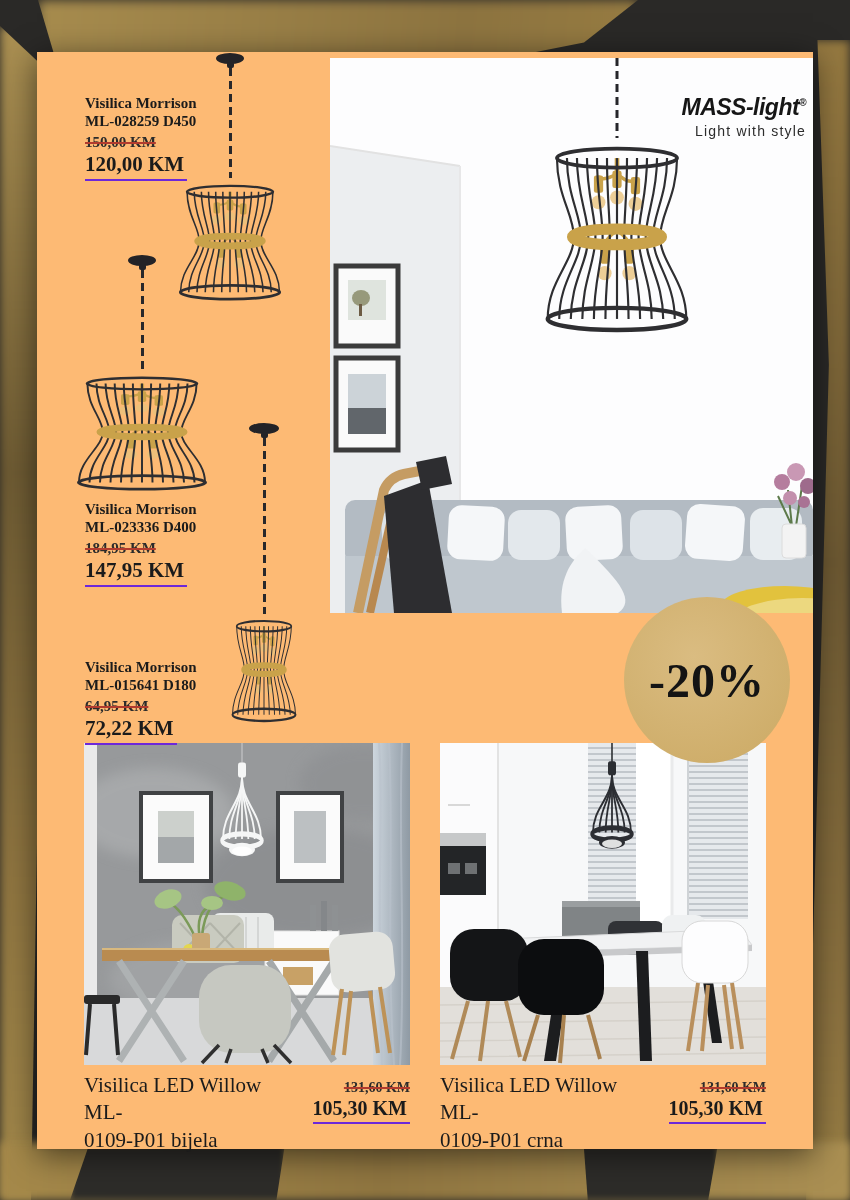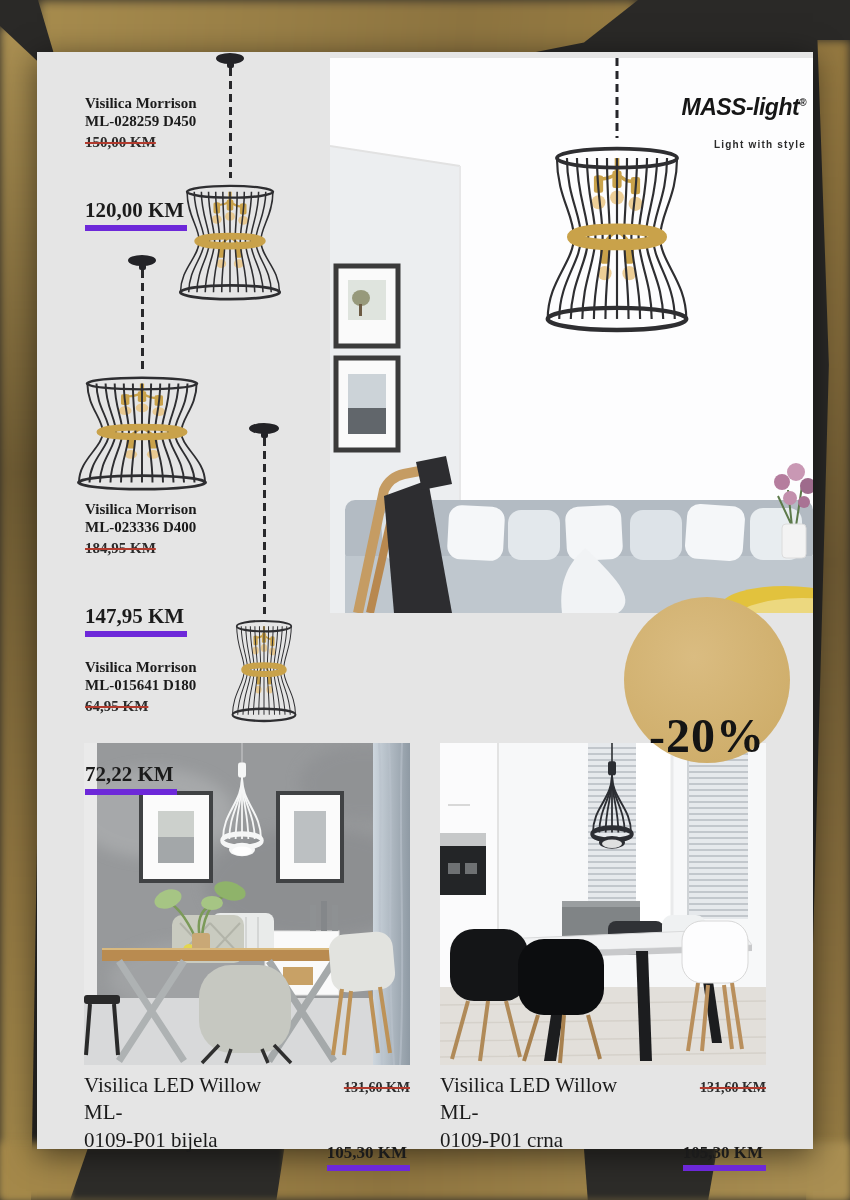--- a/index.html
+++ b/index.html
@@ -16,56 +16,56 @@
   .gold-right{right:0;top:40px;width:44px;height:1160px;
     background:linear-gradient(180deg,#957940,#6c5832 45%,#8d7340 85%,#9a8045);
     clip-path:polygon(26% 0,100% 0,100% 100%,0 100%,52% 28%);filter:blur(5px);}
   .gold-bottom{left:0;bottom:0;width:850px;height:58px;
     background:linear-gradient(90deg,#a5894a,#8f7540 45%,#ab9053);filter:blur(4px);}
   .dark-trap-a{left:70px;bottom:0;width:215px;height:56px;background:#2d2c29;
     clip-path:polygon(9% 0,100% 0,96% 100%,0 100%);filter:blur(3px);}
   .dark-trap-b{left:578px;bottom:0;width:140px;height:56px;background:#2d2c29;
     clip-path:polygon(4% 0,100% 0,93% 100%,7% 100%);filter:blur(3px);}
   
-  .page{position:absolute;left:37px;top:52px;width:776px;height:1097px;background:#e5e5e5;
+  .page{position:absolute;left:37px;top:52px;width:776px;height:1097px;background:#fdba74;
         box-shadow:0 6px 30px rgba(0,0,0,.55);z-index:2;}
   
   .pinfo{position:absolute;color:#1b1b1b;z-index:4;}
   .pname,.pcode{font-size:15px;font-weight:bold;line-height:1.22;}
   .pold{font-size:15px;font-weight:600;color:#2b2b2b;margin-top:3px;
         text-decoration:line-through;text-decoration-color:#b23b2e;text-decoration-thickness:2px;}
   .pnew{font-size:21px;font-weight:bold;margin-top:1px;}
-  .pnew .uline{display:inline-block;border-bottom:6px solid #6d28d9;padding:0 3px 2px 0;margin-top:46px;}
+  .pnew .uline{display:inline-block;border-bottom:2px solid #6d28d9;padding:0 3px 2px 0;}
   
   .chand{position:absolute;display:flex;flex-direction:column;align-items:center;z-index:3;}
   .canopy{height:11px;border-radius:50%;background:#232327;}
   .stem{width:7px;height:6px;background:#232327;border-radius:2px;margin-top:-2px;}
   .chain{width:3px;background:repeating-linear-gradient(180deg,#28282b 0 8px,rgba(0,0,0,0) 8px 13px);}
   
   .photo{position:absolute;overflow:hidden;z-index:1;}
   .photo svg{display:block;}
   
   .logo{position:absolute;left:318px;top:36px;width:158px;text-align:right;
         font-family:"Liberation Sans","DejaVu Sans",sans-serif;color:#161616;z-index:5;}
   .logo .lname{font-size:23px;font-weight:bold;font-style:italic;letter-spacing:-.5px;}
   .logo .reg{font-size:10px;vertical-align:super;font-style:normal;font-weight:bold;}
-  .logo .tag{font-size:10px;letter-spacing:1.2px;color:#2c2c2c;margin-top:18px;font-weight:bold;}
+  .logo .tag{font-size:14px;letter-spacing:1.2px;color:#2c2c2c;margin-top:2px;}
   
   .badge{position:absolute;left:587px;top:545px;width:166px;height:166px;border-radius:50%;
          background:radial-gradient(circle at 42% 36%,#dabc81,#cfae6b 75%,#c7a763);
-         display:flex;align-items:flex-end;justify-content:center;z-index:6;}
+         display:flex;align-items:center;justify-content:center;z-index:6;}
   .badge .pct{font-size:48px;font-weight:bold;color:#141414;letter-spacing:1px;
               font-family:"Liberation Serif","DejaVu Serif",serif;}
   
   .caption{position:absolute;display:flex;justify-content:space-between;align-items:flex-start;z-index:4;
            color:#1b1b1b;}
   .cap-name{font-size:21px;font-weight:normal;line-height:1.3;max-width:60%;}
   .cap-prices{text-align:right;}
   .cap-prices .pold{font-size:14px;margin-top:8px;}
-  .cap-prices .pnew{font-size:17px;}
+  .cap-prices .pnew{font-size:20px;}
 </style>
 </head>
 <body>
 
 <div class="bgshape gold-top"></div>
 <div class="bgshape gold-left"></div>
 <div class="bgshape gold-right"></div>
 <div class="bgshape gold-bottom"></div>
 <div class="bgshape dark-trap-a"></div>
 <div class="bgshape dark-trap-b"></div>

